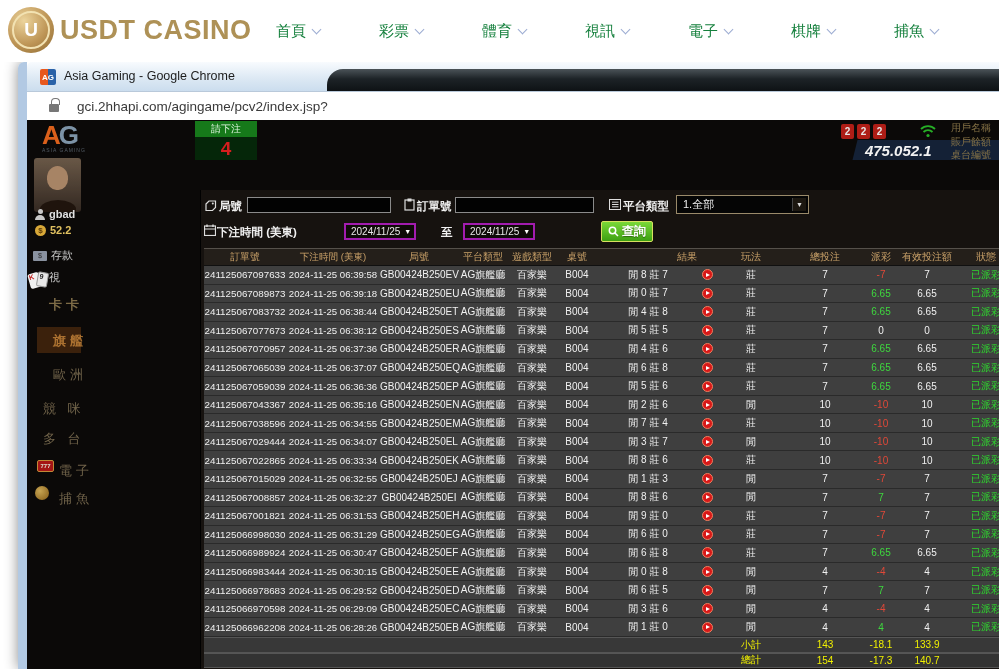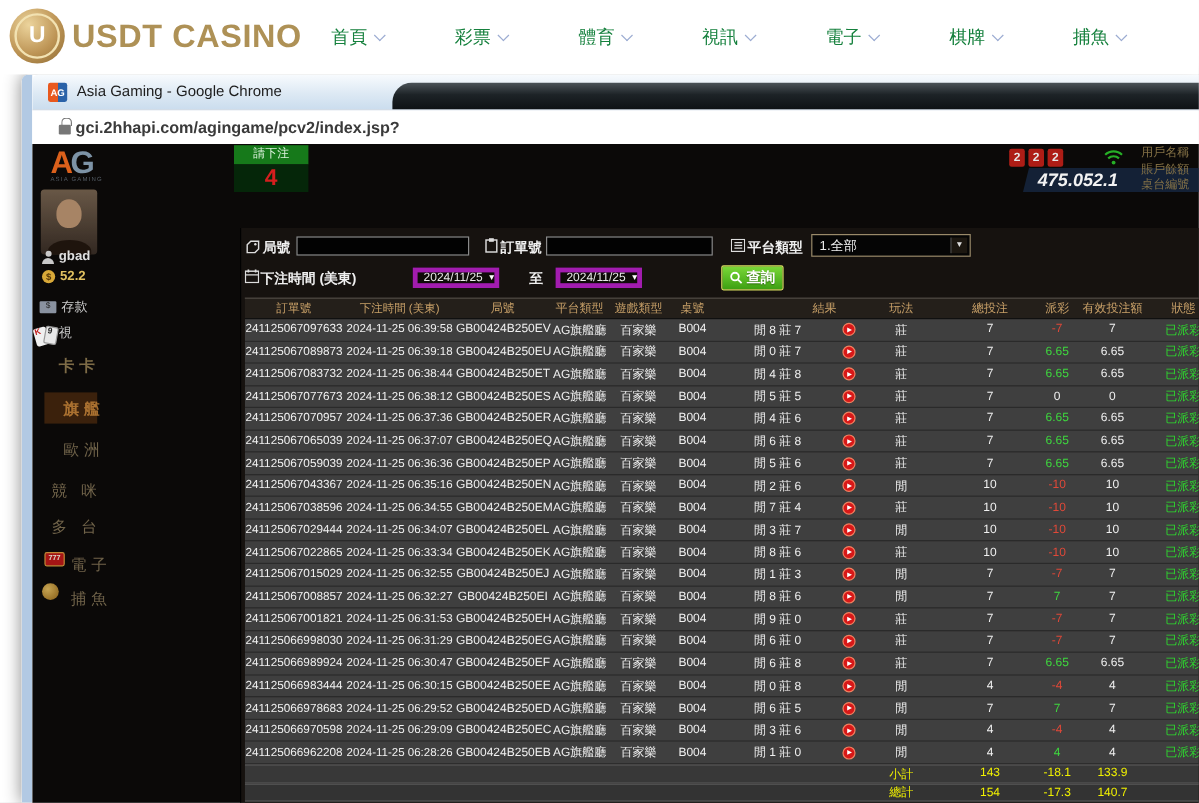--- a/index.html
+++ b/index.html
@@ -27,21 +27,21 @@
     border-left:9px solid rgba(165,192,222,.85); border-radius:6px 0 0 0;
     box-shadow:0 0 14px rgba(0,0,0,.45); }
   .titlebar { height:30px; background:linear-gradient(180deg,#f8fbfe,#dde9f4 55%,#cbddee);
     border-radius:5px 0 0 0; position:relative; border-bottom:1px solid #b9c9da; }
   .darkband { position:absolute; left:300px; right:0; top:7px; bottom:0;
     background:linear-gradient(180deg,#4b5358,#1d2327 45%,#0e1215); border-radius:16px 0 0 0; }
   .favicon { position:absolute; left:13px; top:7px; width:16px; height:16px; border-radius:2px;
     background:linear-gradient(90deg,#e8581e 50%,#2a62a8 50%); color:#fff; font-size:8px; font-weight:bold;
     display:flex; align-items:center; justify-content:center; letter-spacing:0; }
   .wintitle { position:absolute; left:37px; top:7px; font-size:12.5px; color:#1c1c1c; }
-  .urlbar { height:28px; background:#fff; display:flex; align-items:center; padding-left:22px; gap:4px;font-weight:bold; }
+  .urlbar { height:28px; background:#fff; display:flex; align-items:center; padding-left:22px; gap:18px; }
   .lock { width:10px; height:8px; background:#777; border-radius:1px; position:relative; margin-top:4px; }
   .lock:before { content:""; position:absolute; top:-6px; left:1.5px; width:7px; height:6px;
     border:1.7px solid #777; border-bottom:none; border-radius:4px 4px 0 0; }
   .urltext { font-size:13.5px; color:#3a3a3a; }
 
   
   .viewport { position:absolute; left:0; top:58px; right:0; bottom:0; background:#0b0908; overflow:hidden; }
 
   
   .aglogo { position:absolute; left:15px; top:2px; opacity:.9; line-height:1; }
@@ -132,21 +132,21 @@
 
   
   .flabel { position:absolute; font-size:11.5px; color:#f0f0f0; white-space:nowrap; }
   .fbold { font-weight:bold; }
   .finput { position:absolute; height:16px; background:#020202; border:1px solid #8a8a8a; color:#eee;
     font-size:11px; padding:0 4px; }
   .fselect { position:absolute; height:19px; background:#050505; border:1px solid #9a8a6a; color:#eee;
     font-size:11px; display:flex; align-items:center; padding-left:6px; }
   .fselect .arrowbox { position:absolute; right:2px; top:2px; bottom:2px; width:14px; background:#1c1710;
     border-left:1px solid #444; color:#ddd; font-size:7px; display:flex; align-items:center; justify-content:center; }
-  .fdate { position:absolute; height:17px; background:#0e0b08; border:4px solid #a21caf; color:#e8e8e8;
+  .fdate { position:absolute; height:17px; background:#0e0b08; border:2px solid #a21caf; color:#e8e8e8;
     font-size:10px; display:flex; align-items:center; padding:0 3px 0 5px; gap:4px; cursor:pointer; }
   .fdate .dd { font-size:7px; color:#fff; }
   .searchbtn { position:absolute; left:400px; top:31px; width:52px; height:21px; border-radius:2px;
     background:linear-gradient(180deg,#7ad838,#3da012); border:1px solid #d8e060; display:flex;
     align-items:center; justify-content:center; gap:3px; cursor:pointer; }
   .searchbtn b { color:#fff; font-size:12px; text-shadow:0 1px 1px rgba(0,0,0,.4); }
   .fico { position:absolute; }
 
   
   .btable { position:absolute; left:3px; top:58px; right:0; bottom:0; overflow:hidden; border-top:1px solid #55504a; }

